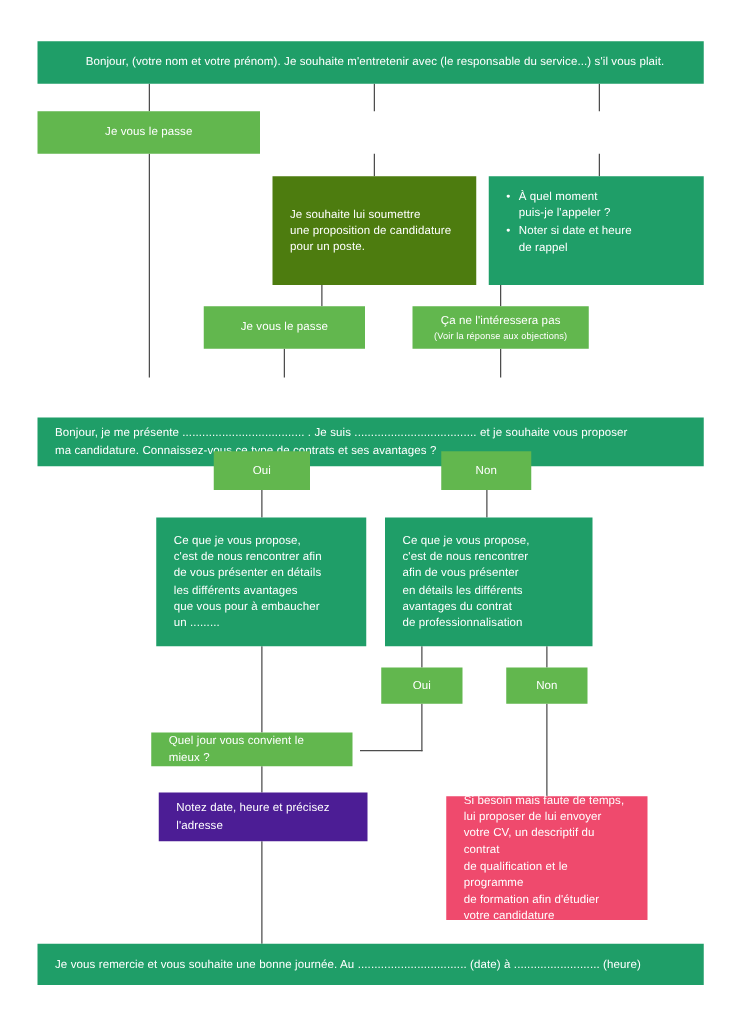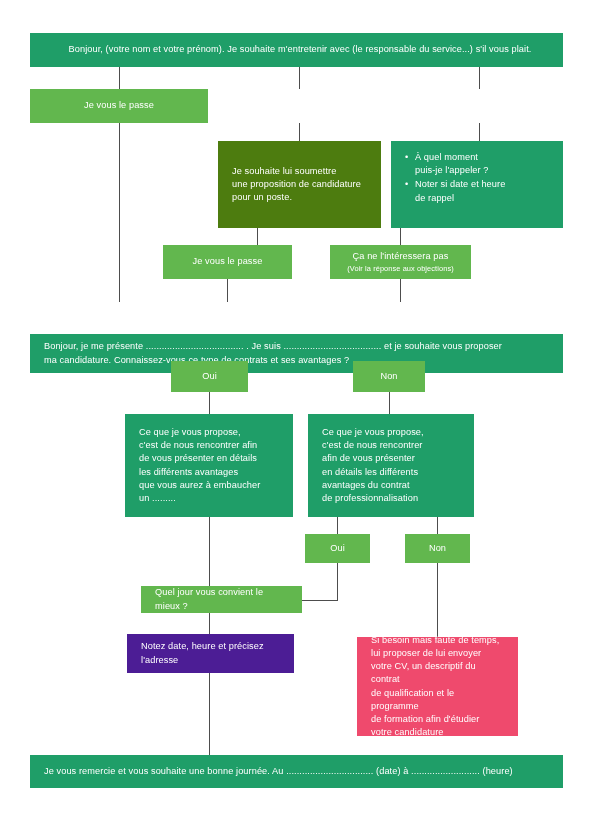--- a/index.html
+++ b/index.html
@@ -171,21 +171,21 @@
   <div class="node light center vcenter" style="left: 353px; top: 361px; width: 72px; height: 31px; background: rgb(98, 183, 78); color: rgb(255, 255, 255);">
     <span class="txt">Non</span>
   </div>
 
   <div class="node dark pad-md left vcenter left-align" style="left: 125px; top: 414px; width: 168px; height: 103px; background: rgb(31, 158, 104); color: rgb(255, 255, 255);">
     <span class="txt">
       <span>Ce que je vous propose,</span><br>
       <span>c'est de nous rencontrer afin</span><br>
       <span>de vous présenter en détails</span><br>
       <span>les différents avantages</span><br>
-      <span>que vous aurez à embaucher</span><br>
+      <span>que vous pour à embaucher</span><br>
       <span>un .........</span>
     </span>
   </div>
 
   <div class="node dark pad-md left vcenter left-align" style="left: 308px; top: 414px; width: 166px; height: 103px; background: rgb(31, 158, 104); color: rgb(255, 255, 255);">
     <span class="txt">
       <span>Ce que je vous propose,</span><br>
       <span>c'est de nous rencontrer</span><br>
       <span>afin de vous présenter</span><br>
       <span>en détails les différents</span><br>
@@ -195,21 +195,21 @@
   </div>
 
   <div class="node light center vcenter" style="left: 305px; top: 534px; width: 65px; height: 29px; background: rgb(98, 183, 78); color: rgb(255, 255, 255);">
     <span class="txt">Oui</span>
   </div>
 
   <div class="node light center vcenter" style="left: 405px; top: 534px; width: 65px; height: 29px; background: rgb(98, 183, 78); color: rgb(255, 255, 255);">
     <span class="txt">Non</span>
   </div>
 
-  <div class="node light pad-md left vcenter left-align" style="left: 141px; top: 586px; width: 161px; height: 27px; background: rgb(98, 183, 78); color: rgb(255, 255, 255);">
+  <div class="node light pad-md left vcenter left-align" style="left: 121px; top: 586px; width: 161px; height: 27px; background: rgb(98, 183, 78); color: rgb(255, 255, 255);">
     <span class="txt">Quel jour vous convient le mieux ?</span>
   </div>
 
   <div class="node pink pad-md left vcenter left-align" style="left: 127px; top: 634px; width: 167px; height: 39px; background: #4c1d95; color: rgb(255, 255, 255);">
     <span class="txt">
       <span>Notez date, heure et précisez</span><br>
       <span>l'adresse</span>
     </span>
   </div>
 

